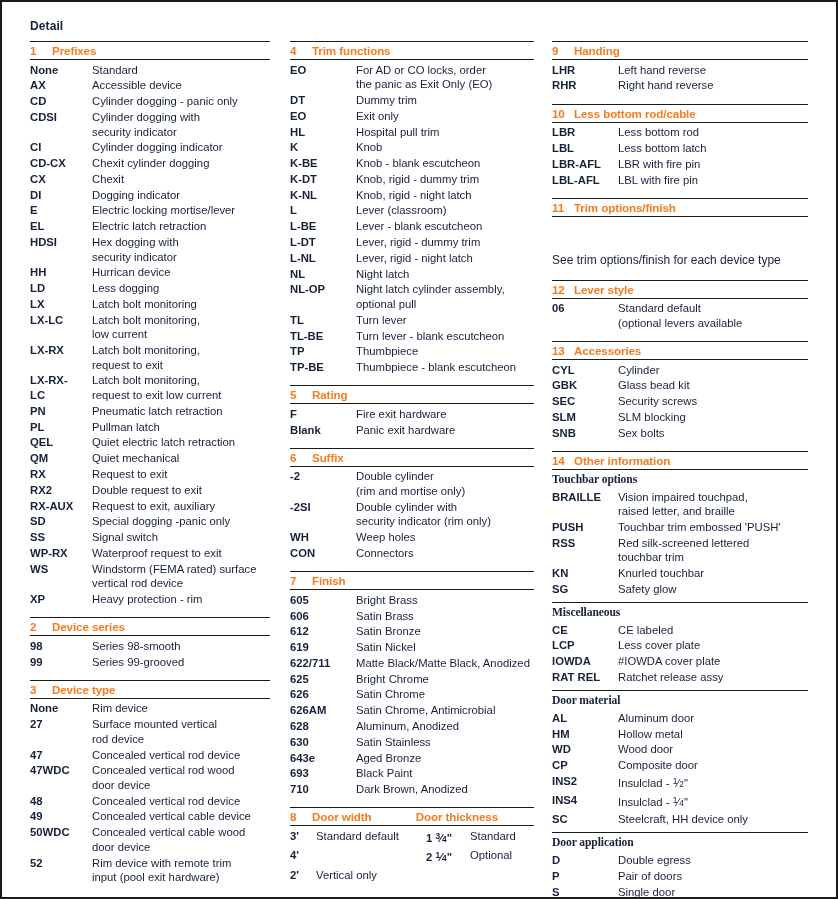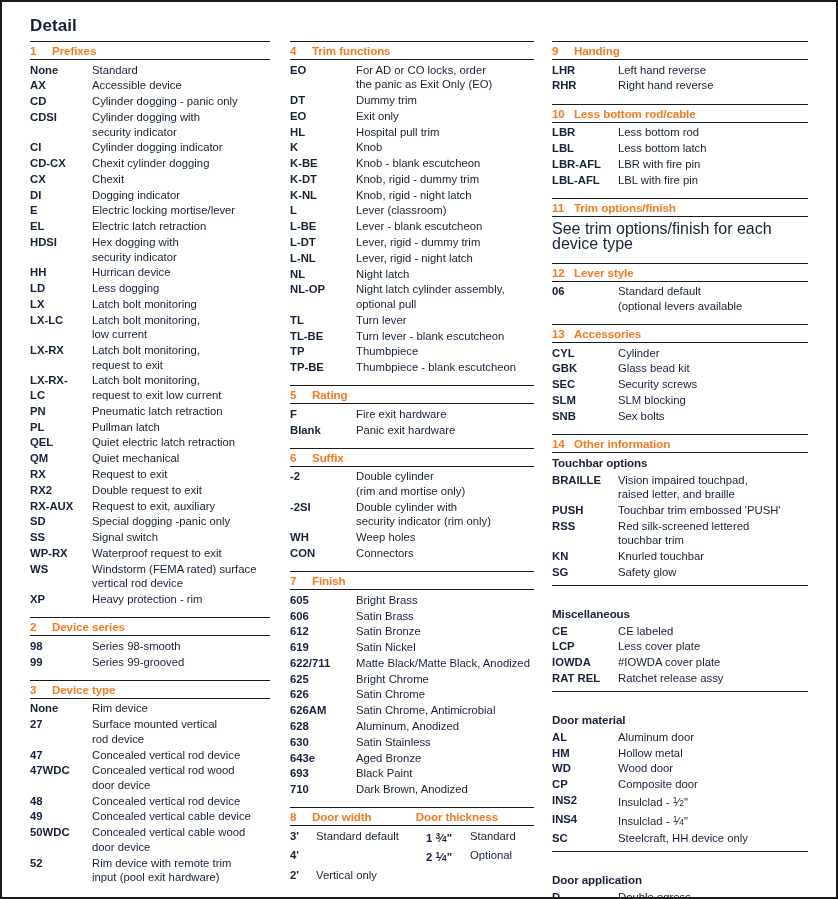--- a/index.html
+++ b/index.html
@@ -22,21 +22,21 @@
   }
   #inner {
     position: absolute;
     left: 28px;
     top: 14px;
     width: 790px;
     height: 872px;
   }
 
   .page-title {
-    font-size: 17px;
+    font-size: 12px;
     font-weight: bold;
     color: #16213a;
     letter-spacing: 0.1px;
     margin: 0 0 5px 0;
     padding: 0;
     height: 20px;
     line-height: 20px;
   }
 
   .columns {
@@ -86,25 +86,26 @@
     text-align: center;
   }
 
   
   .subhead {
     font-size: 11.6px;
     font-weight: bold;
     color: #16213a;
     padding: 3px 0 1px 0;
     letter-spacing: -0.1px;
+    font-family: Liberation Serif, serif;
   }
   .subhead.ruled {
     border-top: 1.6px solid #1a1a1a;
     margin-top: 5px;
-    padding-top: 21px;
+    padding-top: 3px;
   }
 
   
   .rows {
     padding-top: 2px;
   }
   .row {
     display: flex;
     align-items: flex-start;
     font-size: 11.3px;
@@ -121,24 +122,25 @@
   }
   .row .desc {
     flex: 1 1 auto;
     white-space: pre-line;
     color: #16213a;
   }
   .col-3 .row .code { flex: 0 0 66px; width: 66px; }
   .col-2 .row .code { flex: 0 0 66px; width: 66px; }
 
   .note-row {
-    font-size: 16px;
+    font-size: 12px;
     line-height: 15px;
     color: #16213a;
     padding: 4px 0 2px 0;
+    margin-top: 32px;
   }
 
   .sec-foot {
     border-top: 1.6px solid #1a1a1a;
     height: 0;
     margin-top: 5px;
   }
 
   
   .dw-row {

